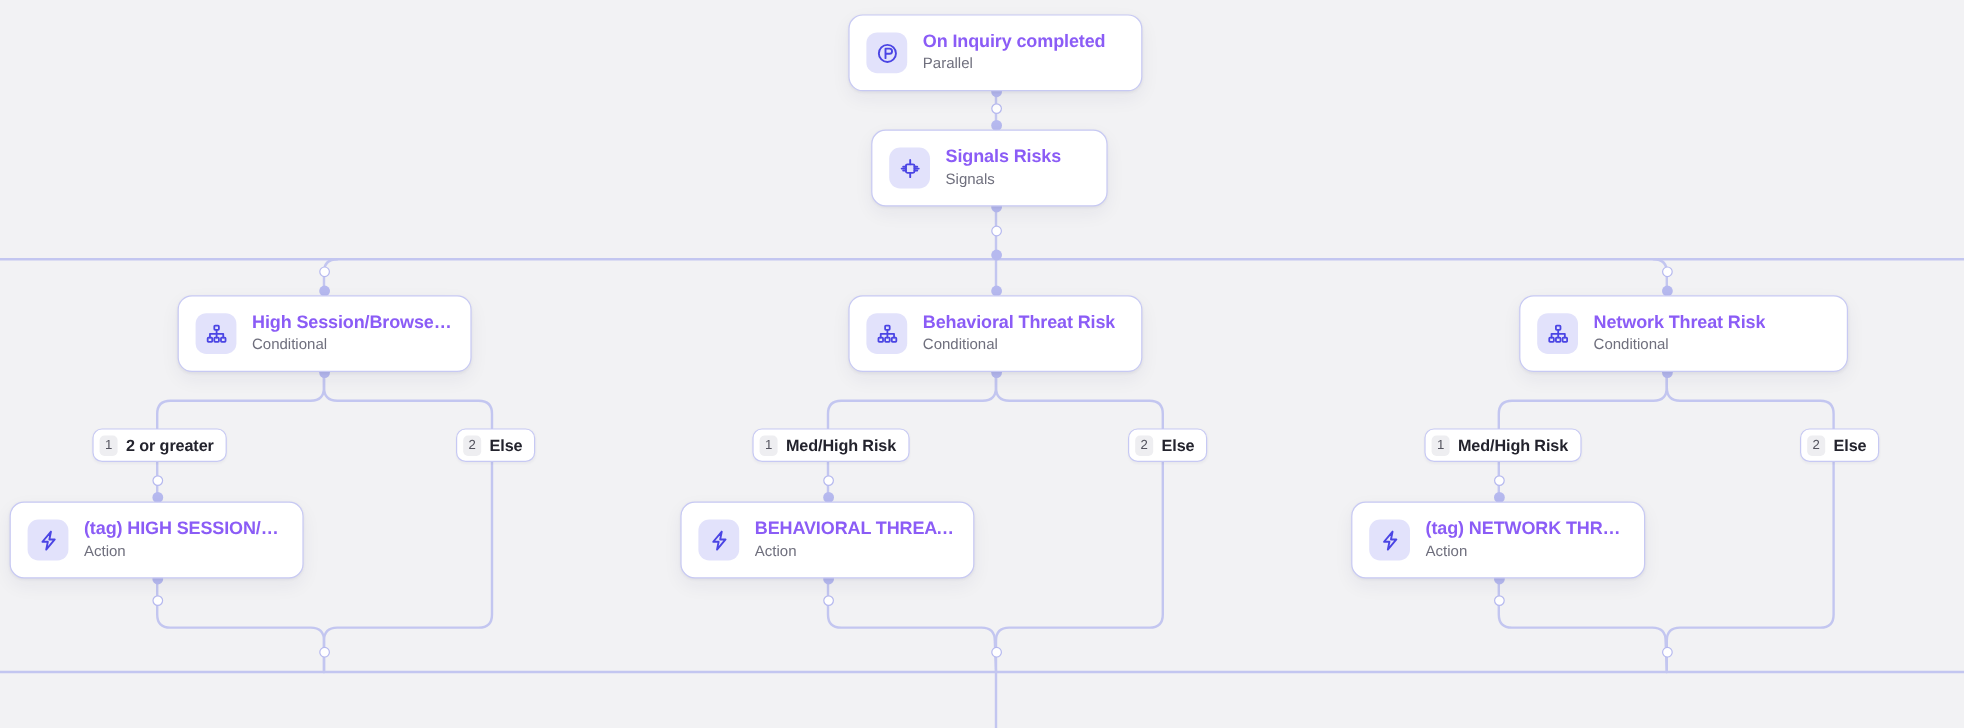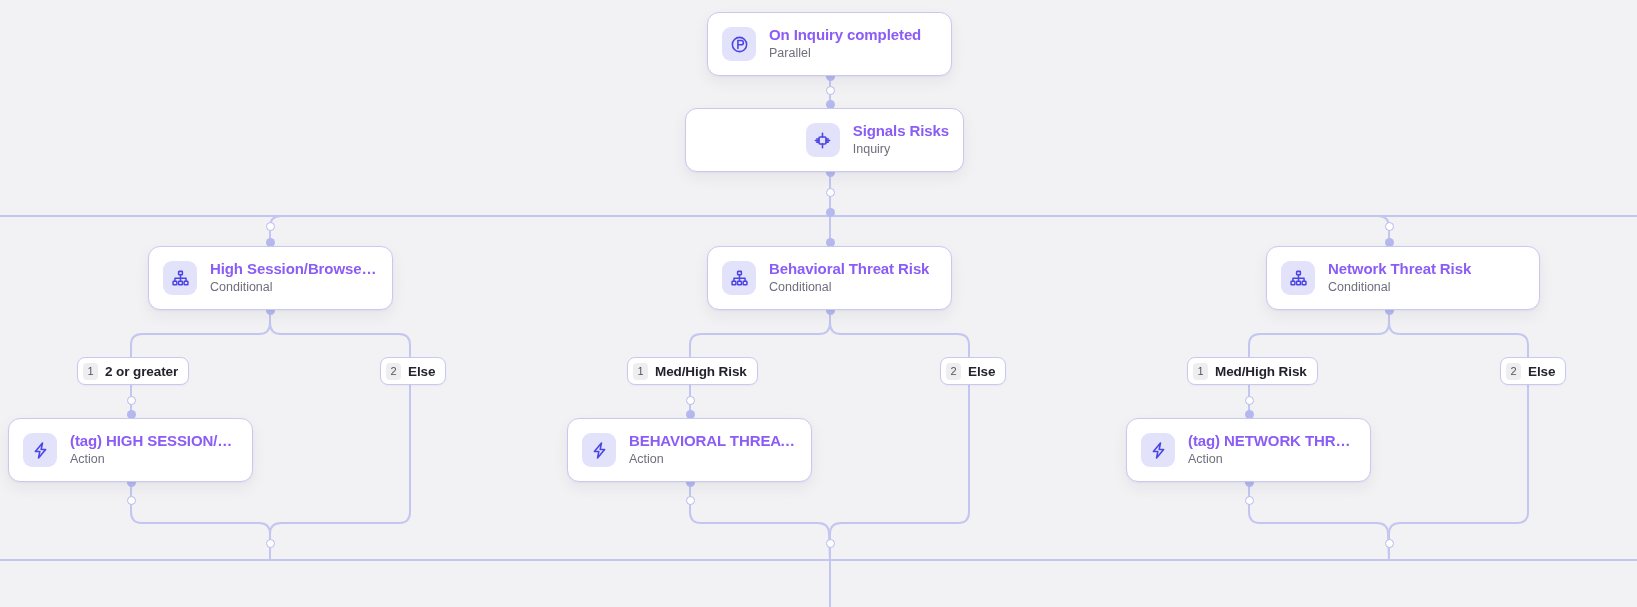--- a/index.html
+++ b/index.html
@@ -189,32 +189,32 @@
         <circle cx="12" cy="12" r="9"></circle>
         <path d="M10 17 L10 7 L14.2 7 A2.6 2.6 0 0 1 14.2 12.4 L10 12.4"></path>
       </svg>
     </span>
     <span class="node-text">
       <span class="node-title">On Inquiry completed</span>
       <span class="node-sub">Parallel</span>
     </span>
   </div>
 
-  <div class="node" style="left:685px; top:108px; width:279px;justify-content:flex-end;">
+  <div class="node" style="left:726px; top:108px; width:197px;">
     <span class="node-icon">
       <svg width="19" height="19" viewBox="0 0 24 24" fill="none" stroke="#4b45e4" stroke-width="2" stroke-linecap="round" stroke-linejoin="round">
         <rect x="7.5" y="7.5" width="9" height="9" rx="1.6"></rect>
         <path d="M12 3 L12 7.5 M12 16.5 L12 21"></path>
         <path d="M3 12 L7.5 12 M16.5 12 L21 12"></path>
         <path d="M7.5 10 L4.6 10 M7.5 14 L4.6 14 M16.5 10 L19.4 10 M16.5 14 L19.4 14"></path>
       </svg>
     </span>
     <span class="node-text">
       <span class="node-title">Signals Risks</span>
-      <span class="node-sub">Inquiry</span>
+      <span class="node-sub">Signals</span>
     </span>
   </div>
 
   <div class="node" style="left:148px; top:246px; width:245px;">
     <span class="node-icon">
       <svg width="19" height="19" viewBox="0 0 24 24" fill="none" stroke="#4b45e4" stroke-width="1.9" stroke-linecap="round" stroke-linejoin="round">
         <rect x="9.6" y="3" width="4.8" height="4.4" rx="0.8"></rect>
         <rect x="2.6" y="15.6" width="4.8" height="4.4" rx="0.8"></rect>
         <rect x="9.6" y="15.6" width="4.8" height="4.4" rx="0.8"></rect>
         <rect x="16.6" y="15.6" width="4.8" height="4.4" rx="0.8"></rect>

